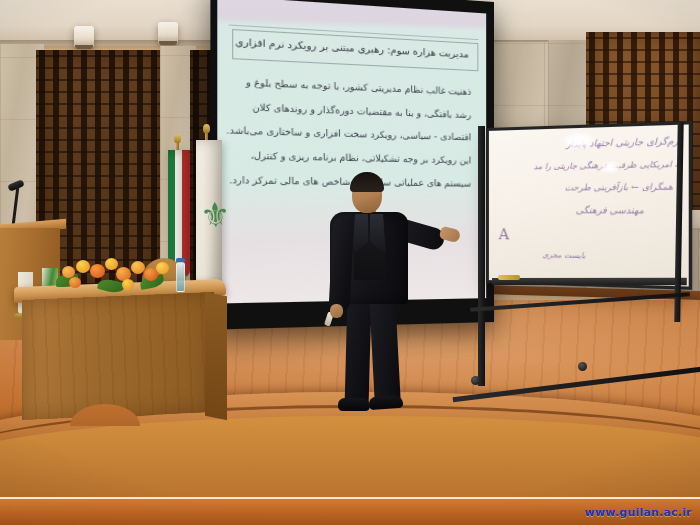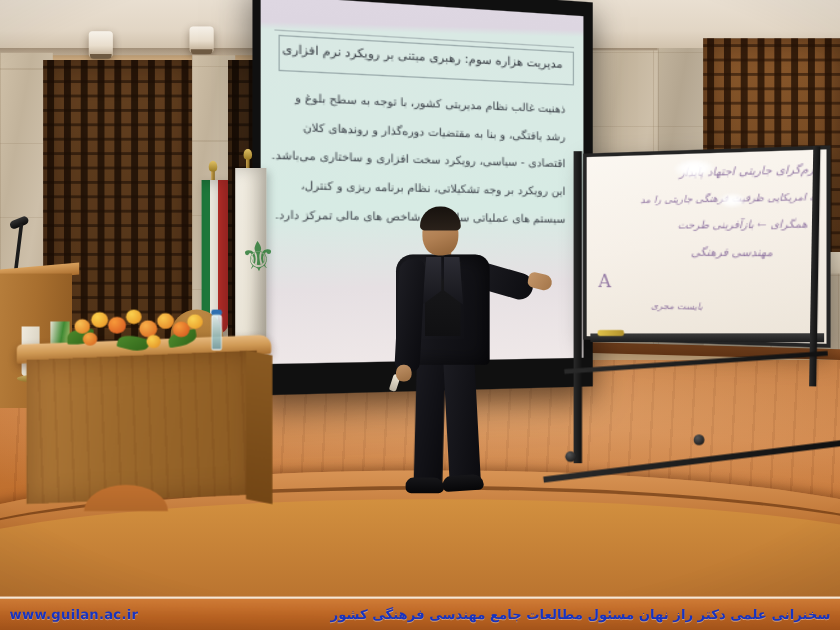--- a/index.html
+++ b/index.html
@@ -525,17 +525,16 @@
   <div class="sp sp-lapel-r"></div>
   <div class="sp sp-arm-l"></div>
   <div class="sp sp-marker"></div>
   <div class="sp sp-hand-l"></div>
   <div class="sp sp-head"></div>
   <div class="sp sp-hair"></div>
 
   <div class="vignette"></div>
 
   <div class="caption-bar">
-    <span class="cap-text">سخنرانی علمی دکتر راز نهان مسئول مطالعات جامع مهندسی فرهنگی کشور</span>
     <span class="cap-text cap-url">www.guilan.ac.ir</span>
   </div>
 
 </div>
 
 </body></html>

